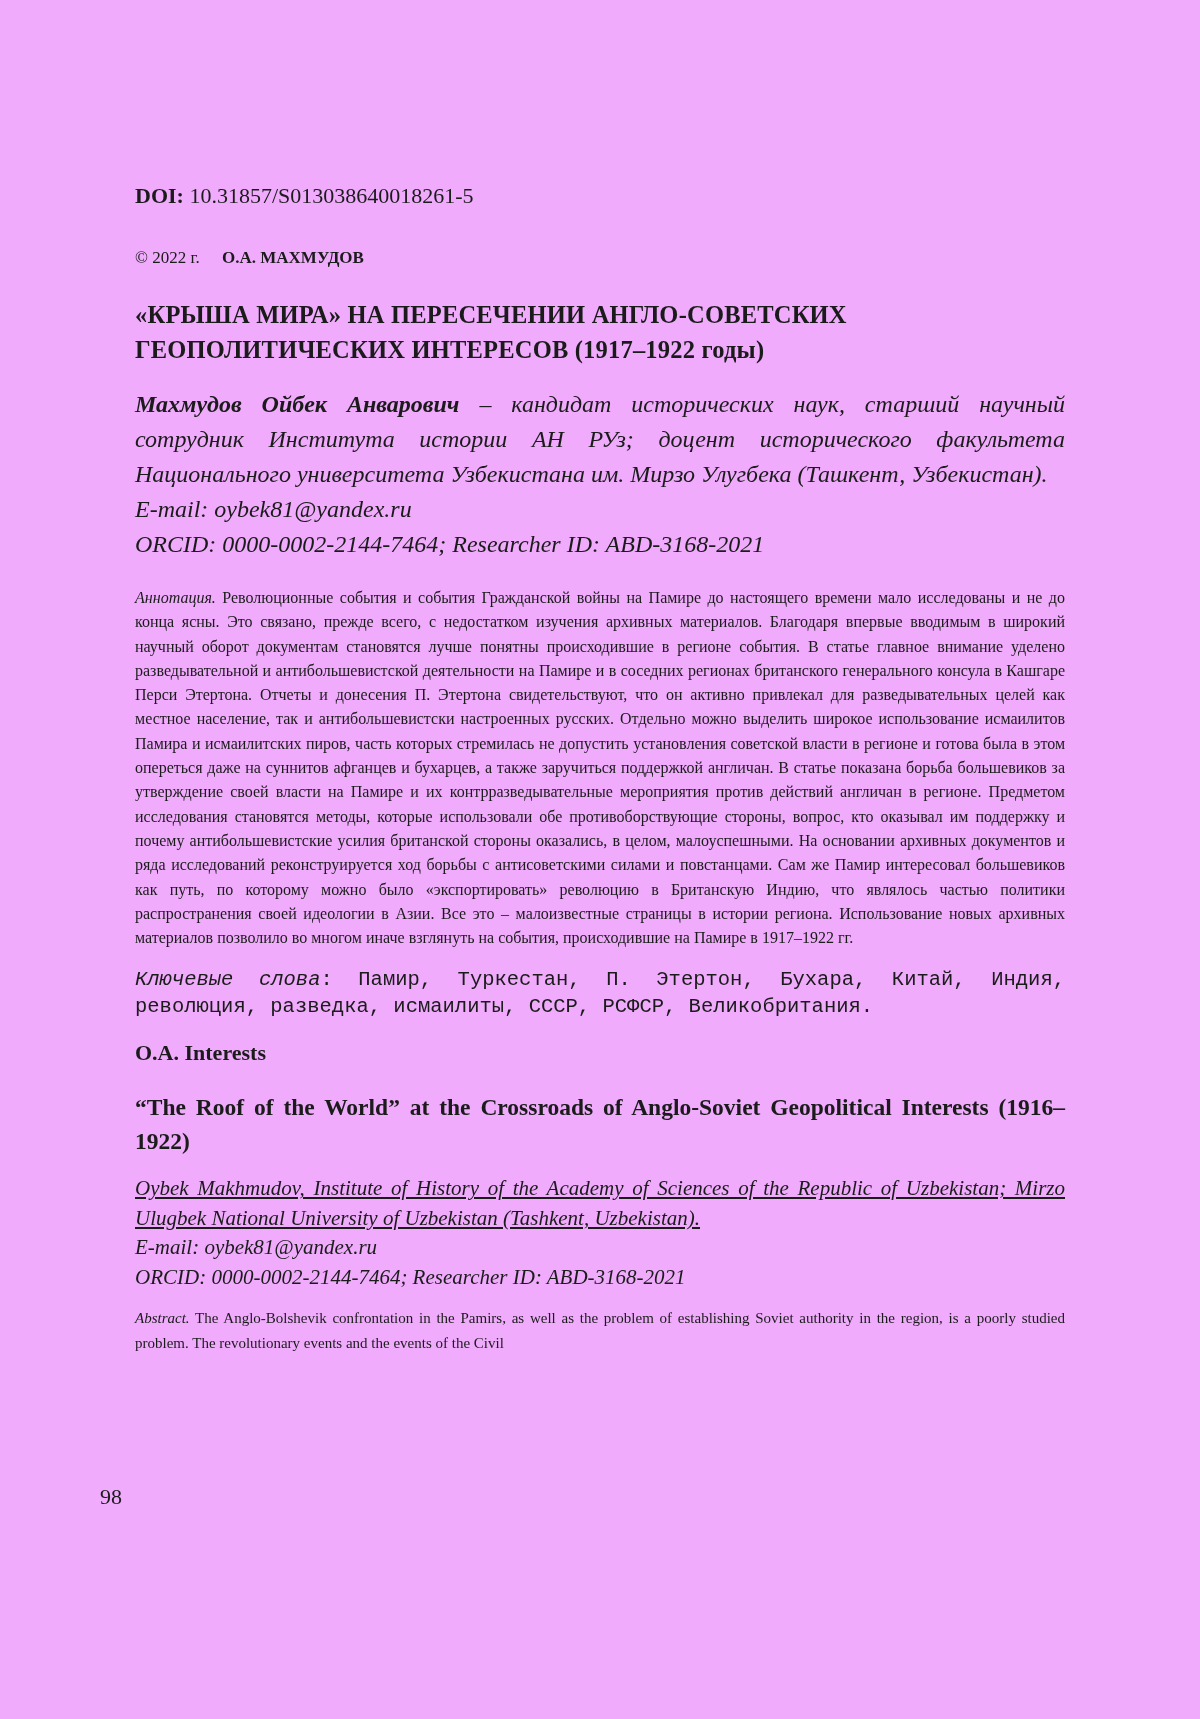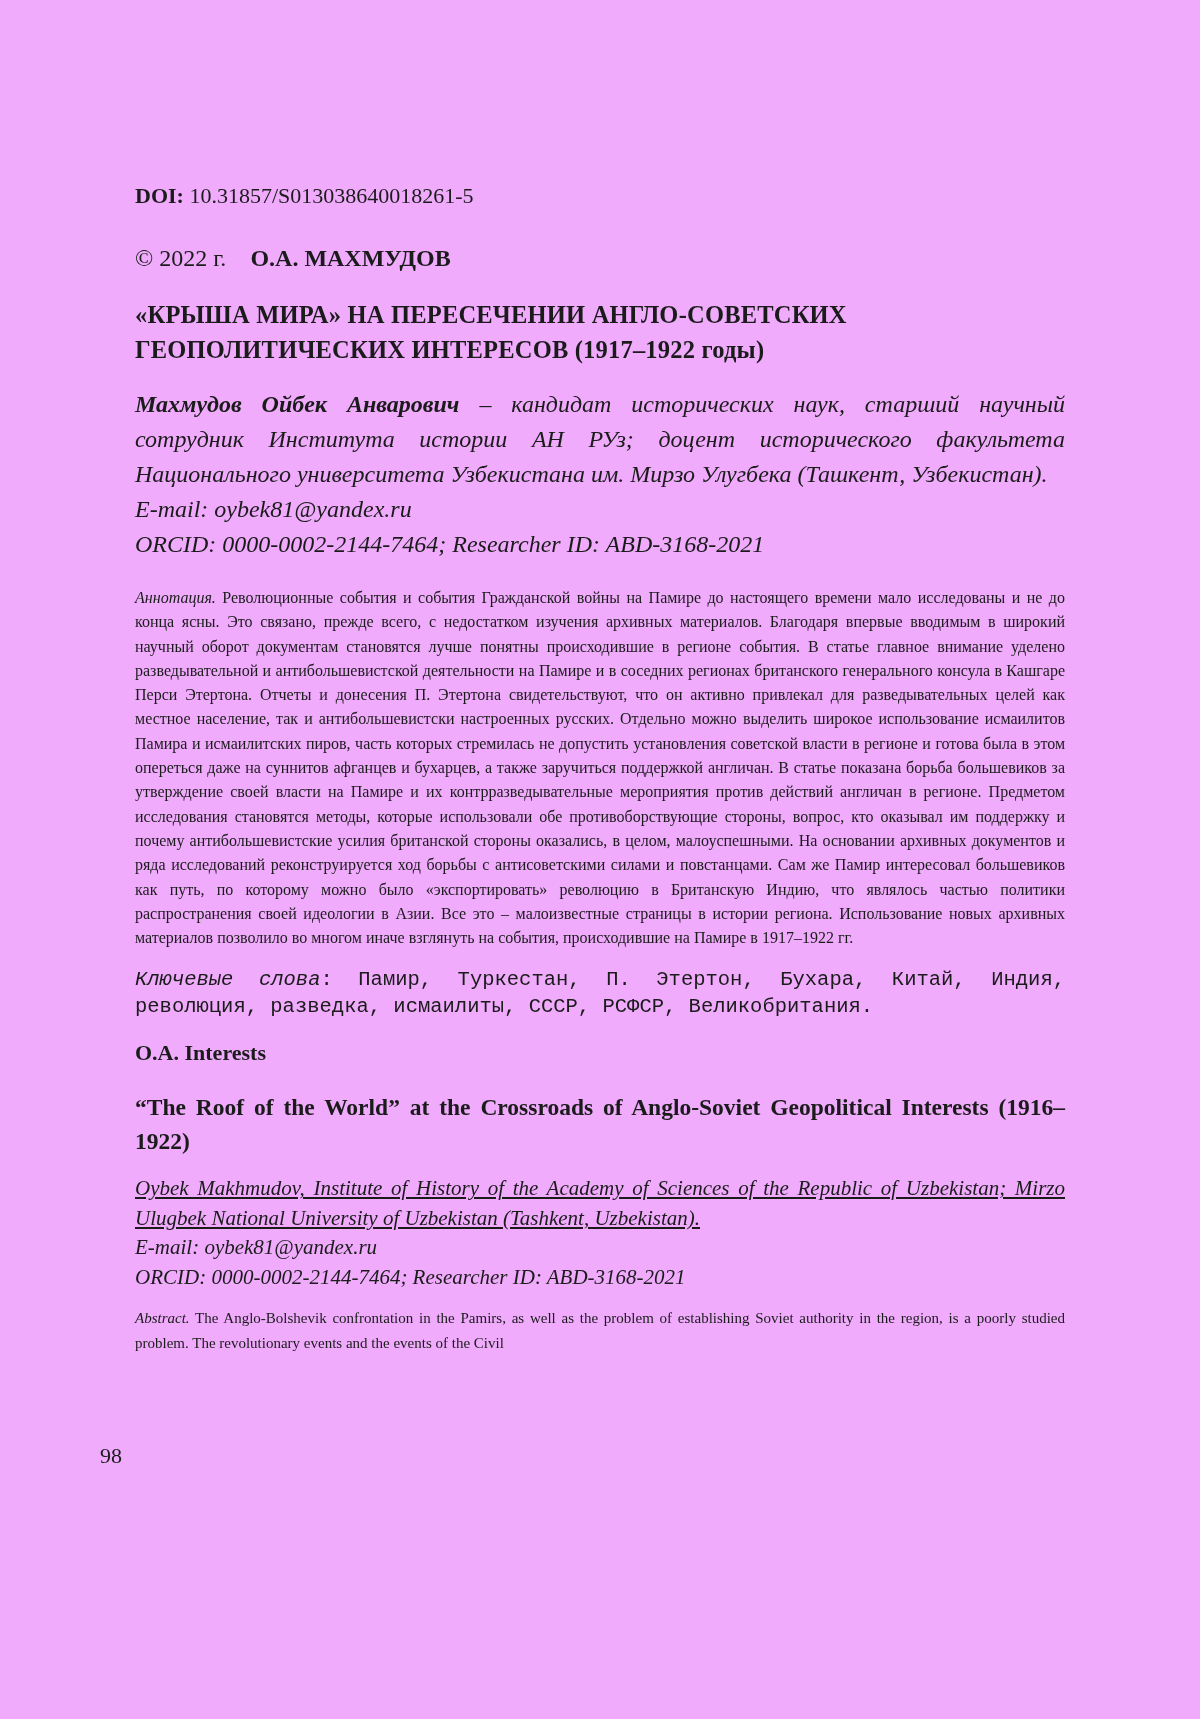--- a/index.html
+++ b/index.html
@@ -22,21 +22,21 @@
   .bold { font-weight: bold; }
   .italic { font-style: italic; }
   .bold-italic { font-weight: bold; font-style: italic; }
 
   .doi-line {
     font-size: 22px;
     line-height: 26px;
     margin-bottom: 36px;
   }
   .copyright-line {
-    font-size: 24px;
+    font-size: 17px;
     line-height: 26px;
     margin-bottom: 26px;
   }
   .copyright-line .author-caps { margin-left: 18px; }
 
   .title-ru {
     font-size: 24.5px;
     font-weight: bold;
     line-height: 35px;
     margin-bottom: 20px;
@@ -89,21 +89,21 @@
 
   .abstract-en {
     font-size: 15px;
     line-height: 25px;
     text-align: justify;
   }
 
   .page-number {
     position: absolute;
     left: 100px;
-    top: 1443px;
+    top: 1484px;
     font-size: 22px;
     line-height: 26px;
   }
 </style>
 </head>
 <body>
 
 <div class="page">
 
   <p class="doi-line">

